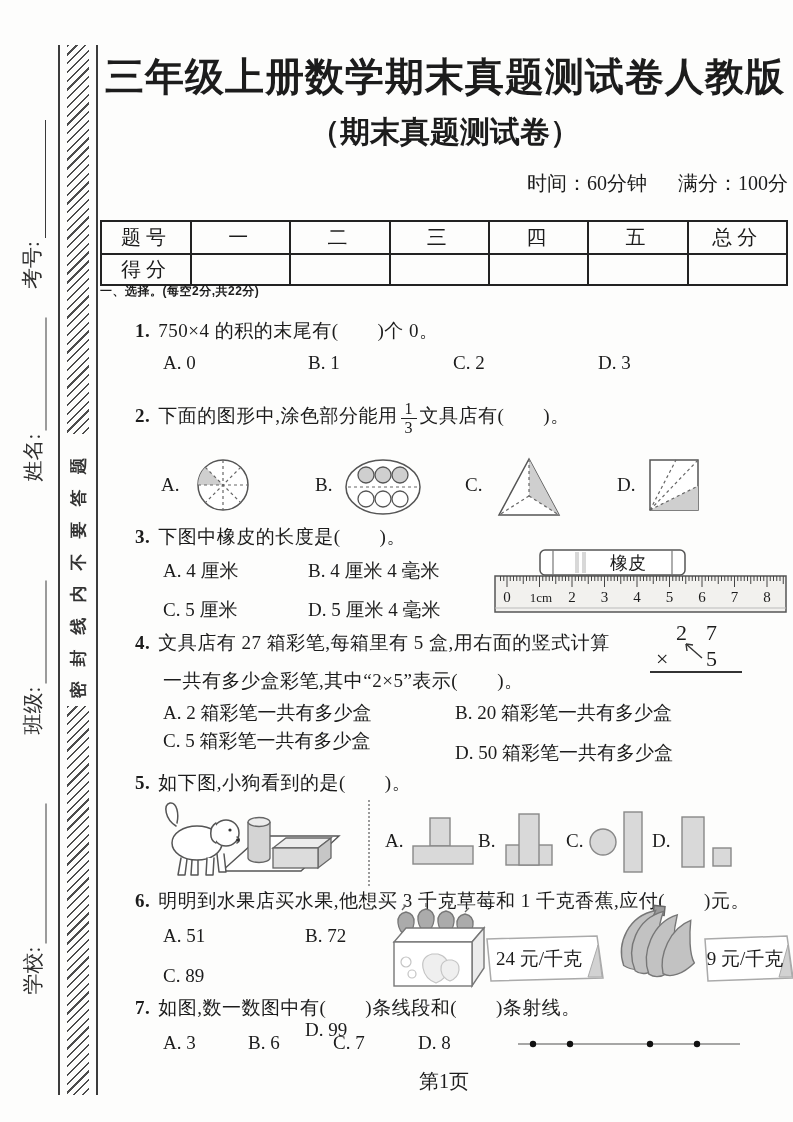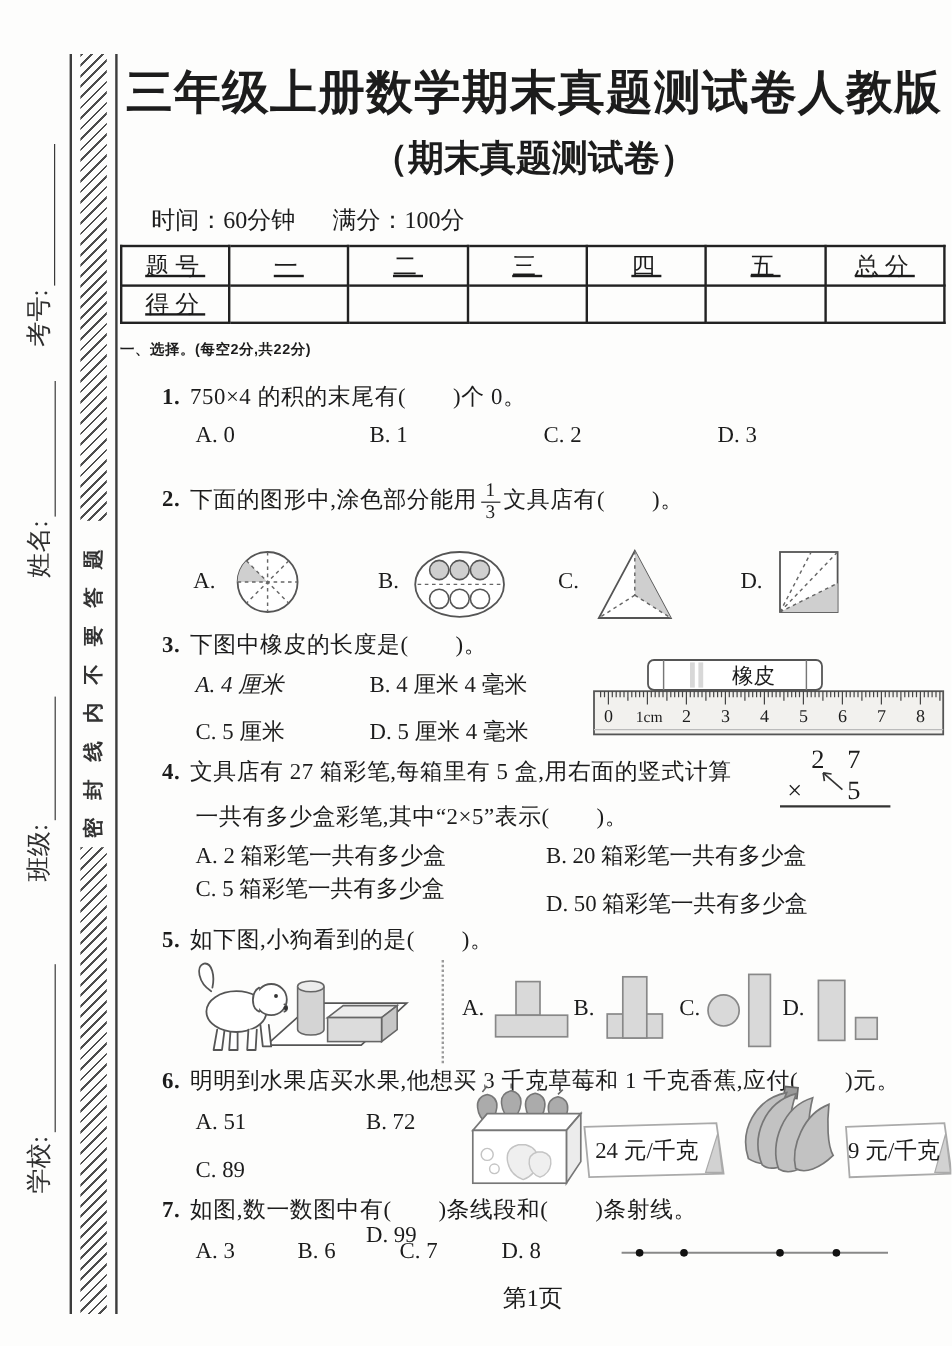--- a/index.html
+++ b/index.html
@@ -34,26 +34,26 @@
   }
   .seal-mid { height: 272px; display: flex; align-items: center; justify-content: center; }
   .seal-text {
     transform: rotate(-90deg); white-space: nowrap;
     font-size: 17px; font-weight: bold; letter-spacing: 15px; color: #333;
   }
 
   
   .title    { left:100px; top:50px;  width:690px; text-align:center; font-size:39px; font-weight:bold; letter-spacing:1px; }
   .subtitle { left:100px; top:112px; width:690px; text-align:center; font-size:30px; font-weight:bold; }
-  .meta     { left:100px; top:170px; width:688px; font-size:20px; }
+  .meta     { left:100px; top:170px; width:688px; text-align:right; font-size:20px; }
   .meta span { margin-left: 26px; }
 
   table.score {
-    position:absolute; left:100px; top:204px; width:688px;
-    border-collapse: collapse; table-layout: fixed; text-decoration: underline;
+    position:absolute; left:100px; top:220px; width:688px;
+    border-collapse: collapse; table-layout: fixed;
   }
   table.score td {
     border: 2px solid #222; text-align: center; vertical-align: middle;
     font-size: 20px; height: 33px; letter-spacing: 5px;
   }
   table.score tr.r2 td { height: 31px; }
 
   
   .sec-title {
     left:100px; top:283px; font-size:12px; font-weight:bold;
@@ -189,21 +189,21 @@
     <g stroke="#666" stroke-width="1.2" stroke-dasharray="3 3" fill="none">
       <line x1="2" y1="52" x2="50" y2="2"></line>
         <line x1="2" y1="52" x2="28" y2="2"></line>
         <line x1="2" y1="52" x2="50" y2="28"></line>
     </g>
   </svg>
 
   <div class="abs q" style="left:135px; top:524px;">
     <span class="qnum">3.</span><span>下图中橡皮的长度是(　　)。</span>
   </div>
-  <div class="opt" style="left:163px; top:558px;font-style:italic;">A. 4 厘米</div>
+  <div class="opt" style="left:163px; top:558px;">A. 4 厘米</div>
   <div class="opt" style="left:308px; top:558px;">B. 4 厘米 4 毫米</div>
   <div class="opt" style="left:163px; top:597px;">C. 5 厘米</div>
   <div class="opt" style="left:308px; top:597px;">D. 5 厘米 4 毫米</div>
   <svg style="left:495px; top:546px;" width="296" height="70" viewBox="0 0 296 70">
     <rect x="0" y="30" width="291" height="36" fill="#f2f1ee" stroke="#555" stroke-width="1.5"></rect>
     <line x1="0" y1="62" x2="291" y2="62" stroke="#bbb" stroke-width="1"></line>
     <path id="ruler-ticks" d="M5.50,30 v5 M8.75,30 v5 M12.00,30 v11 M15.25,30 v5 M18.50,30 v5 M21.75,30 v5 M25.00,30 v5 M28.25,30 v8 M31.50,30 v5 M34.75,30 v5 M38.00,30 v5 M41.25,30 v5 M44.50,30 v11 M47.75,30 v5 M51.00,30 v5 M54.25,30 v5 M57.50,30 v5 M60.75,30 v8 M64.00,30 v5 M67.25,30 v5 M70.50,30 v5 M73.75,30 v5 M77.00,30 v11 M80.25,30 v5 M83.50,30 v5 M86.75,30 v5 M90.00,30 v5 M93.25,30 v8 M96.50,30 v5 M99.75,30 v5 M103.00,30 v5 M106.25,30 v5 M109.50,30 v11 M112.75,30 v5 M116.00,30 v5 M119.25,30 v5 M122.50,30 v5 M125.75,30 v8 M129.00,30 v5 M132.25,30 v5 M135.50,30 v5 M138.75,30 v5 M142.00,30 v11 M145.25,30 v5 M148.50,30 v5 M151.75,30 v5 M155.00,30 v5 M158.25,30 v8 M161.50,30 v5 M164.75,30 v5 M168.00,30 v5 M171.25,30 v5 M174.50,30 v11 M177.75,30 v5 M181.00,30 v5 M184.25,30 v5 M187.50,30 v5 M190.75,30 v8 M194.00,30 v5 M197.25,30 v5 M200.50,30 v5 M203.75,30 v5 M207.00,30 v11 M210.25,30 v5 M213.50,30 v5 M216.75,30 v5 M220.00,30 v5 M223.25,30 v8 M226.50,30 v5 M229.75,30 v5 M233.00,30 v5 M236.25,30 v5 M239.50,30 v11 M242.75,30 v5 M246.00,30 v5 M249.25,30 v5 M252.50,30 v5 M255.75,30 v8 M259.00,30 v5 M262.25,30 v5 M265.50,30 v5 M268.75,30 v5 M272.00,30 v11 M275.25,30 v5 M278.50,30 v5 M281.75,30 v5 M285.00,30 v5 M288.25,30 v8 " stroke="#444" stroke-width="1" fill="none"></path>
     <g font-size="15" text-anchor="middle">
       <text x="12" y="56">0</text>
       <text x="46" y="56" font-size="13">1cm</text>

